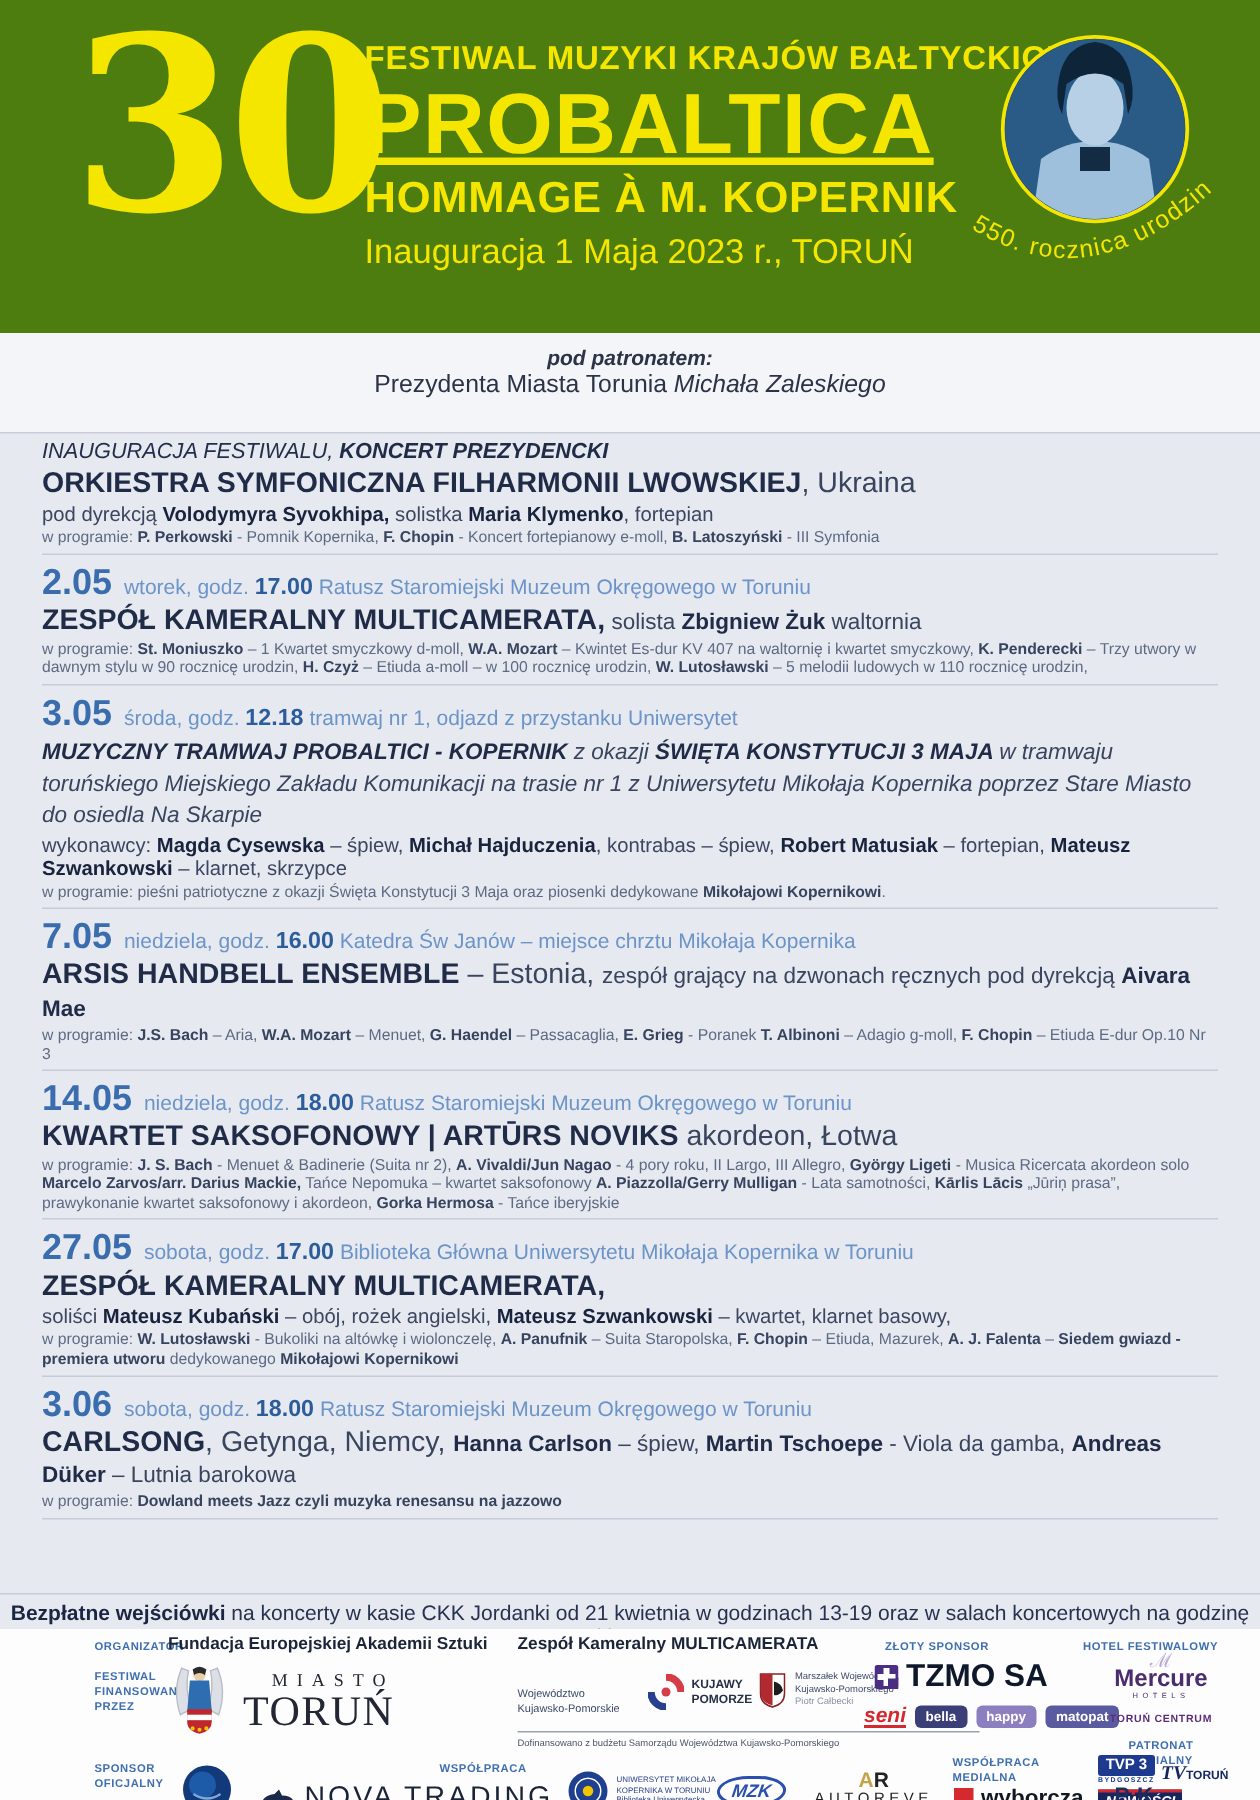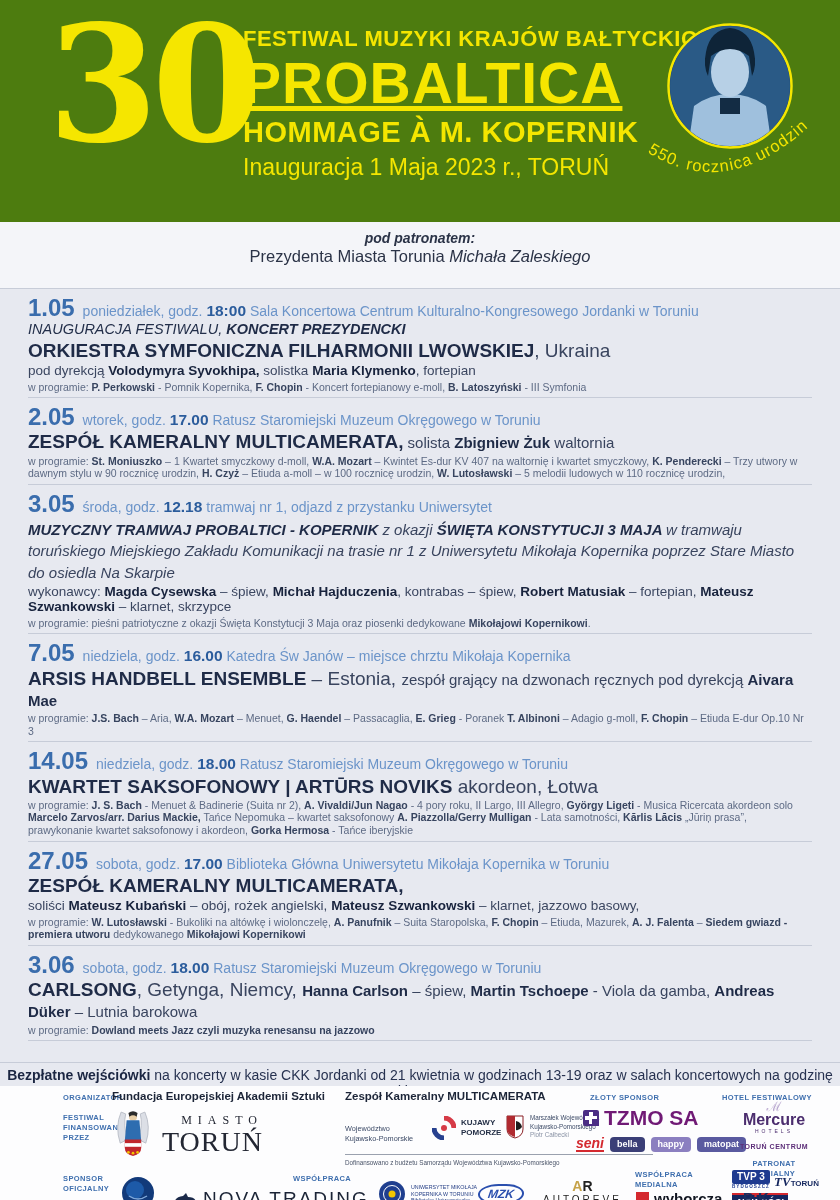--- a/index.html
+++ b/index.html
@@ -50,21 +50,21 @@
   .f-org{font-size:11.5px;font-weight:700;color:#1c2538;}
   .torunbox{display:flex;align-items:center;gap:8px;}
   .miasto1{font-family:"Liberation Serif",serif;font-size:12px;letter-spacing:6px;color:#232733;text-align:right;}
   .miasto2{font-family:"Liberation Serif",serif;font-size:28px;letter-spacing:1px;color:#232733;line-height:1;}
   .tinytxt{font-size:7.3px;color:#3c4a66;line-height:1.35;}
   .kujbox,.marbox,.novabox,.umkbox,.wybbox{display:flex;align-items:center;gap:5px;}
   .kujtxt{font-size:8px;font-weight:700;color:#253047;line-height:1.2;}
   .martxt{font-size:6.3px;color:#3c4a66;line-height:1.35;}
   .rule{height:1px;background:#9aa1ae;}
   .dof{font-size:6.3px;color:#4a5468;}
-  .tzmobox{display:flex;align-items:center;gap:5px;font-size:21px;font-weight:700;color:#701a75;}
+  .tzmobox{display:flex;align-items:center;gap:5px;font-size:21px;font-weight:700;color:#0f172a;}
   .brands{display:flex;gap:6px;align-items:center;}
   .seni{color:#d4292f;font-weight:700;font-style:italic;font-size:14px;border-bottom:2px solid #d4292f;line-height:1;}
   .brandbox{color:#fff;font-weight:700;font-size:9px;padding:3px 7px;border-radius:4px;line-height:1;}
   .bella{background:#3b3f77;}
   .happy{background:#8b7fc0;}
   .matopat{background:#5a5aa0;}
   .mercM{font-size:13px;color:#b9a8cf;line-height:.8;}
   .merc{font-size:16px;font-weight:700;color:#4b2d6e;line-height:1;}
   .mercsub{font-size:5px;letter-spacing:3px;color:#4b2d6e;}
   .tcen{font-size:7px;font-weight:700;color:#5c2d78;letter-spacing:.5px;}
@@ -125,21 +125,20 @@
     </svg>
   </div>
 
   <div class="patronage">
     <div class="pat1">pod patronatem:</div>
     <div class="pat2"><span>Prezydenta Miasta Torunia </span><span class="i">Michała Zaleskiego</span></div>
   </div>
 
   <div id="events">
       <div class="event">
-        <div class="dateline"><span class="date">1.05</span> <span class="day">poniedziałek, godz.</span> <span class="time">18:00</span> <span class="venue">Sala Koncertowa Centrum Kulturalno-Kongresowego Jordanki w Toruniu</span></div>
         <div class="pretitle"><span class="i">INAUGURACJA FESTIWALU, </span><span class="b i">KONCERT PREZYDENCKI</span></div>
         <div class="title"><span class="b">ORKIESTRA SYMFONICZNA FILHARMONII LWOWSKIEJ</span><span>, Ukraina</span></div>
         <div class="perf"><span>pod dyrekcją </span><span class="b">Volodymyra Syvokhipa,</span><span> solistka </span><span class="b">Maria Klymenko</span><span>, fortepian</span></div>
         <div class="prog"><span>w programie: </span><span class="b">P. Perkowski</span><span> - Pomnik Kopernika, </span><span class="b">F. Chopin</span><span> - Koncert fortepianowy e-moll, </span><span class="b">B. Latoszyński</span><span> - III Symfonia</span></div>
       </div>
       <div class="event">
         <div class="dateline"><span class="date">2.05</span> <span class="day">wtorek, godz.</span> <span class="time">17.00</span> <span class="venue">Ratusz Staromiejski Muzeum Okręgowego w Toruniu</span></div>
         <div class="title"><span class="b">ZESPÓŁ KAMERALNY MULTICAMERATA,</span><span class="m"> solista </span><span class="m b">Zbigniew Żuk</span><span class="m"> waltornia</span></div>
         <div class="prog"><span>w programie: </span><span class="b">St. Moniuszko</span><span> – 1 Kwartet smyczkowy d-moll, </span><span class="b">W.A. Mozart</span><span> – Kwintet Es-dur KV 407 na waltornię i kwartet smyczkowy, </span><span class="b">K. Penderecki</span><span> – Trzy utwory w dawnym stylu w 90 rocznicę urodzin, </span><span class="b">H. Czyż</span><span> – Etiuda a-moll – w 100 rocznicę urodzin, </span><span class="b">W. Lutosławski</span><span> – 5 melodii ludowych w 110 rocznicę urodzin,</span></div>
       </div>
@@ -155,21 +154,21 @@
         <div class="prog"><span>w programie: </span><span class="b">J.S. Bach</span><span> – Aria, </span><span class="b">W.A. Mozart</span><span> – Menuet, </span><span class="b">G. Haendel</span><span> – Passacaglia, </span><span class="b">E. Grieg</span><span> - Poranek </span><span class="b">T. Albinoni</span><span> – Adagio g-moll, </span><span class="b">F. Chopin</span><span> – Etiuda E-dur Op.10 Nr 3</span></div>
       </div>
       <div class="event">
         <div class="dateline"><span class="date">14.05</span> <span class="day">niedziela, godz.</span> <span class="time">18.00</span> <span class="venue">Ratusz Staromiejski Muzeum Okręgowego w Toruniu</span></div>
         <div class="title"><span class="b">KWARTET SAKSOFONOWY | ARTŪRS NOVIKS</span><span> akordeon, Łotwa</span></div>
         <div class="prog"><span>w programie: </span><span class="b">J. S. Bach</span><span> - Menuet &amp; Badinerie (Suita nr 2), </span><span class="b">A. Vivaldi/Jun Nagao</span><span> - 4 pory roku, II Largo, III Allegro, </span><span class="b">György Ligeti</span><span> - Musica Ricercata akordeon solo </span><span class="b">Marcelo Zarvos/arr. Darius Mackie,</span><span> Tańce Nepomuka – kwartet saksofonowy </span><span class="b">A. Piazzolla/Gerry Mulligan</span><span> - Lata samotności, </span><span class="b">Kārlis Lācis</span><span> „Jūriņ prasa”, prawykonanie kwartet saksofonowy i akordeon, </span><span class="b">Gorka Hermosa</span><span> - Tańce iberyjskie</span></div>
       </div>
       <div class="event">
         <div class="dateline"><span class="date">27.05</span> <span class="day">sobota, godz.</span> <span class="time">17.00</span> <span class="venue">Biblioteka Główna Uniwersytetu Mikołaja Kopernika w Toruniu</span></div>
         <div class="title"><span class="b">ZESPÓŁ KAMERALNY MULTICAMERATA,</span></div>
-        <div class="perf"><span>soliści </span><span class="b">Mateusz Kubański</span><span> – obój, rożek angielski, </span><span class="b">Mateusz Szwankowski</span><span> – klarnet, jazzowo basowy,</span></div>
+        <div class="perf"><span>soliści </span><span class="b">Mateusz Kubański</span><span> – obój, rożek angielski, </span><span class="b">Mateusz Szwankowski</span><span> – kwartet, klarnet basowy,</span></div>
         <div class="prog"><span>w programie: </span><span class="b">W. Lutosławski</span><span> - Bukoliki na altówkę i wiolonczelę, </span><span class="b">A. Panufnik</span><span> – Suita Staropolska, </span><span class="b">F. Chopin</span><span> – Etiuda, Mazurek, </span><span class="b">A. J. Falenta</span><span> – </span><span class="b">Siedem gwiazd - premiera utworu</span><span> dedykowanego </span><span class="b">Mikołajowi Kopernikowi</span></div>
       </div>
       <div class="event">
         <div class="dateline"><span class="date">3.06</span> <span class="day">sobota, godz.</span> <span class="time">18.00</span> <span class="venue">Ratusz Staromiejski Muzeum Okręgowego w Toruniu</span></div>
         <div class="title"><span class="b">CARLSONG</span><span>, Getynga, Niemcy, </span><span class="m b">Hanna Carlson</span><span class="m"> – śpiew, </span><span class="m b">Martin Tschoepe</span><span class="m"> - Viola da gamba, </span><span class="m b">Andreas Düker</span><span class="m"> – Lutnia barokowa</span></div>
         <div class="prog"><span>w programie: </span><span class="b">Dowland meets Jazz czyli muzyka renesansu na jazzowo</span></div>
       </div>
       <div class="event">
         <div class="dateline">   </div>
       </div>

